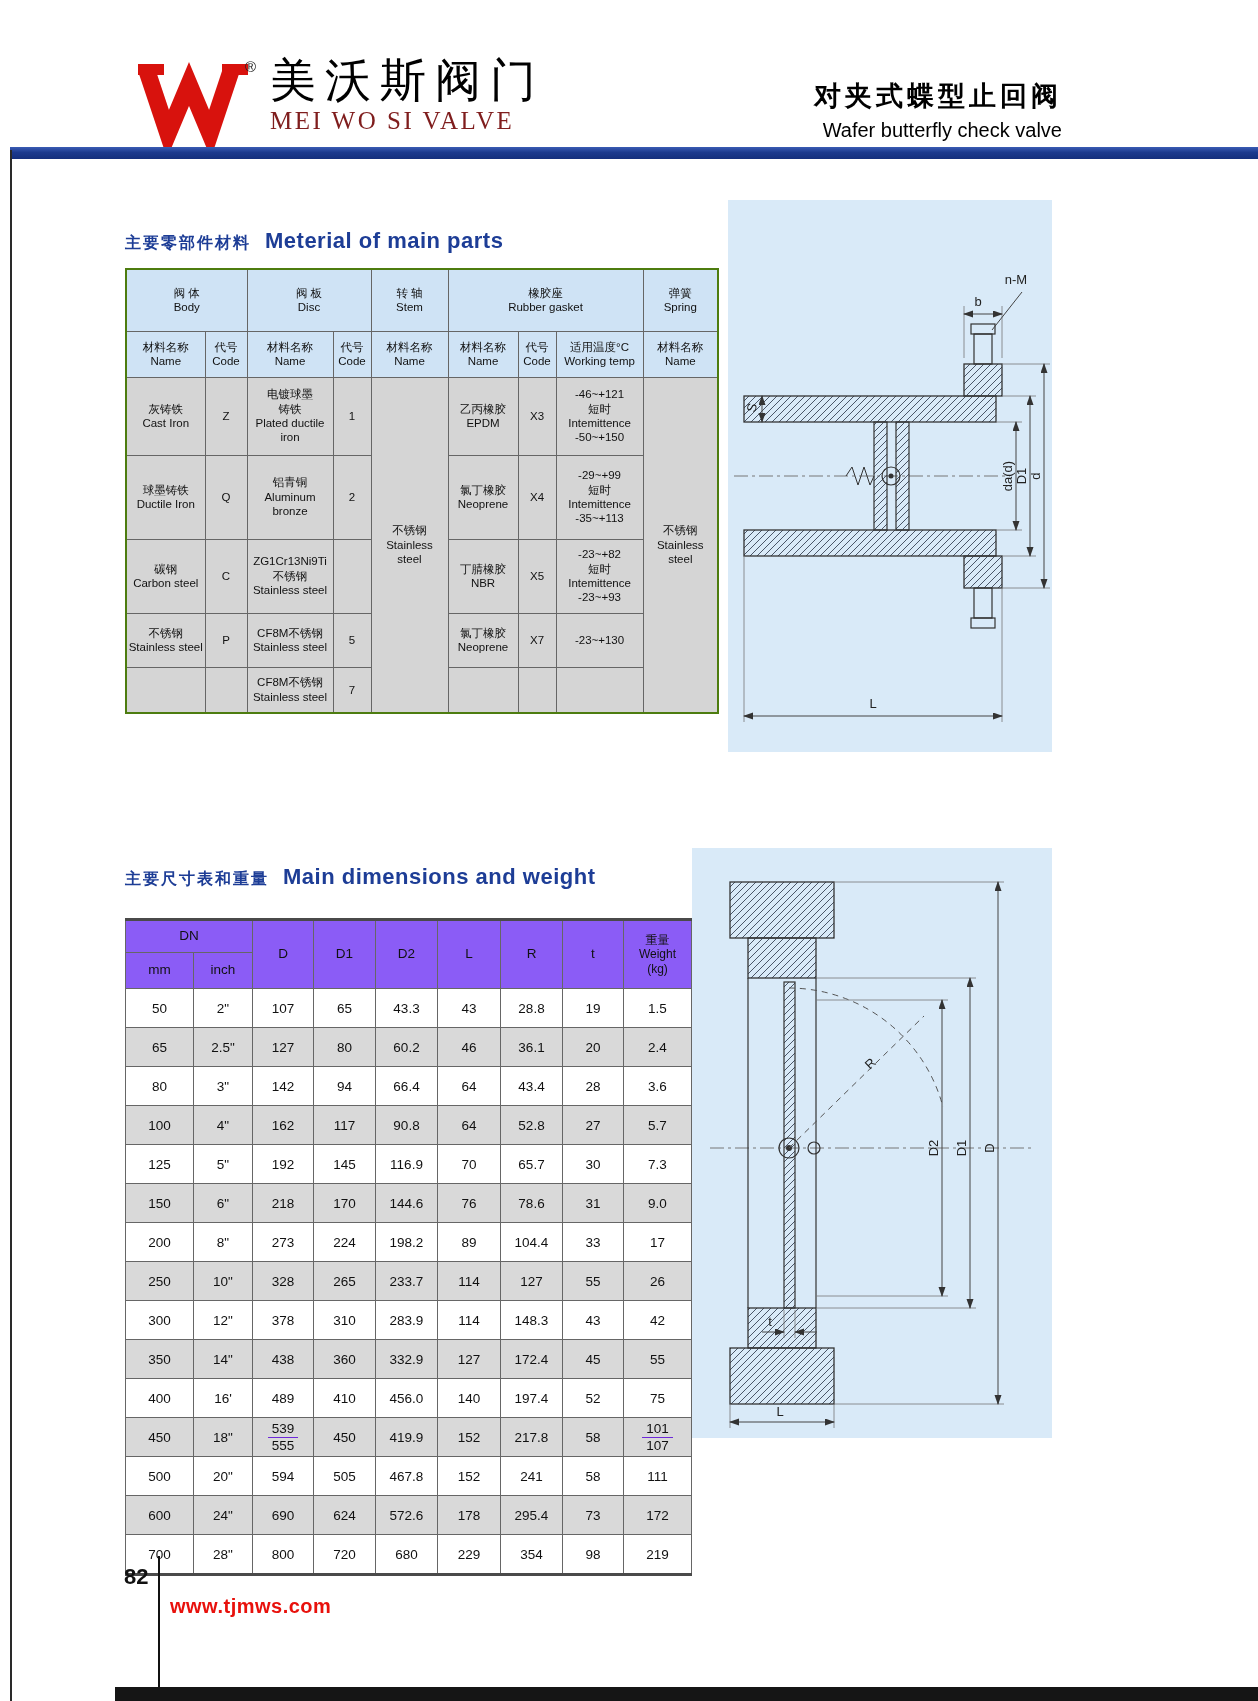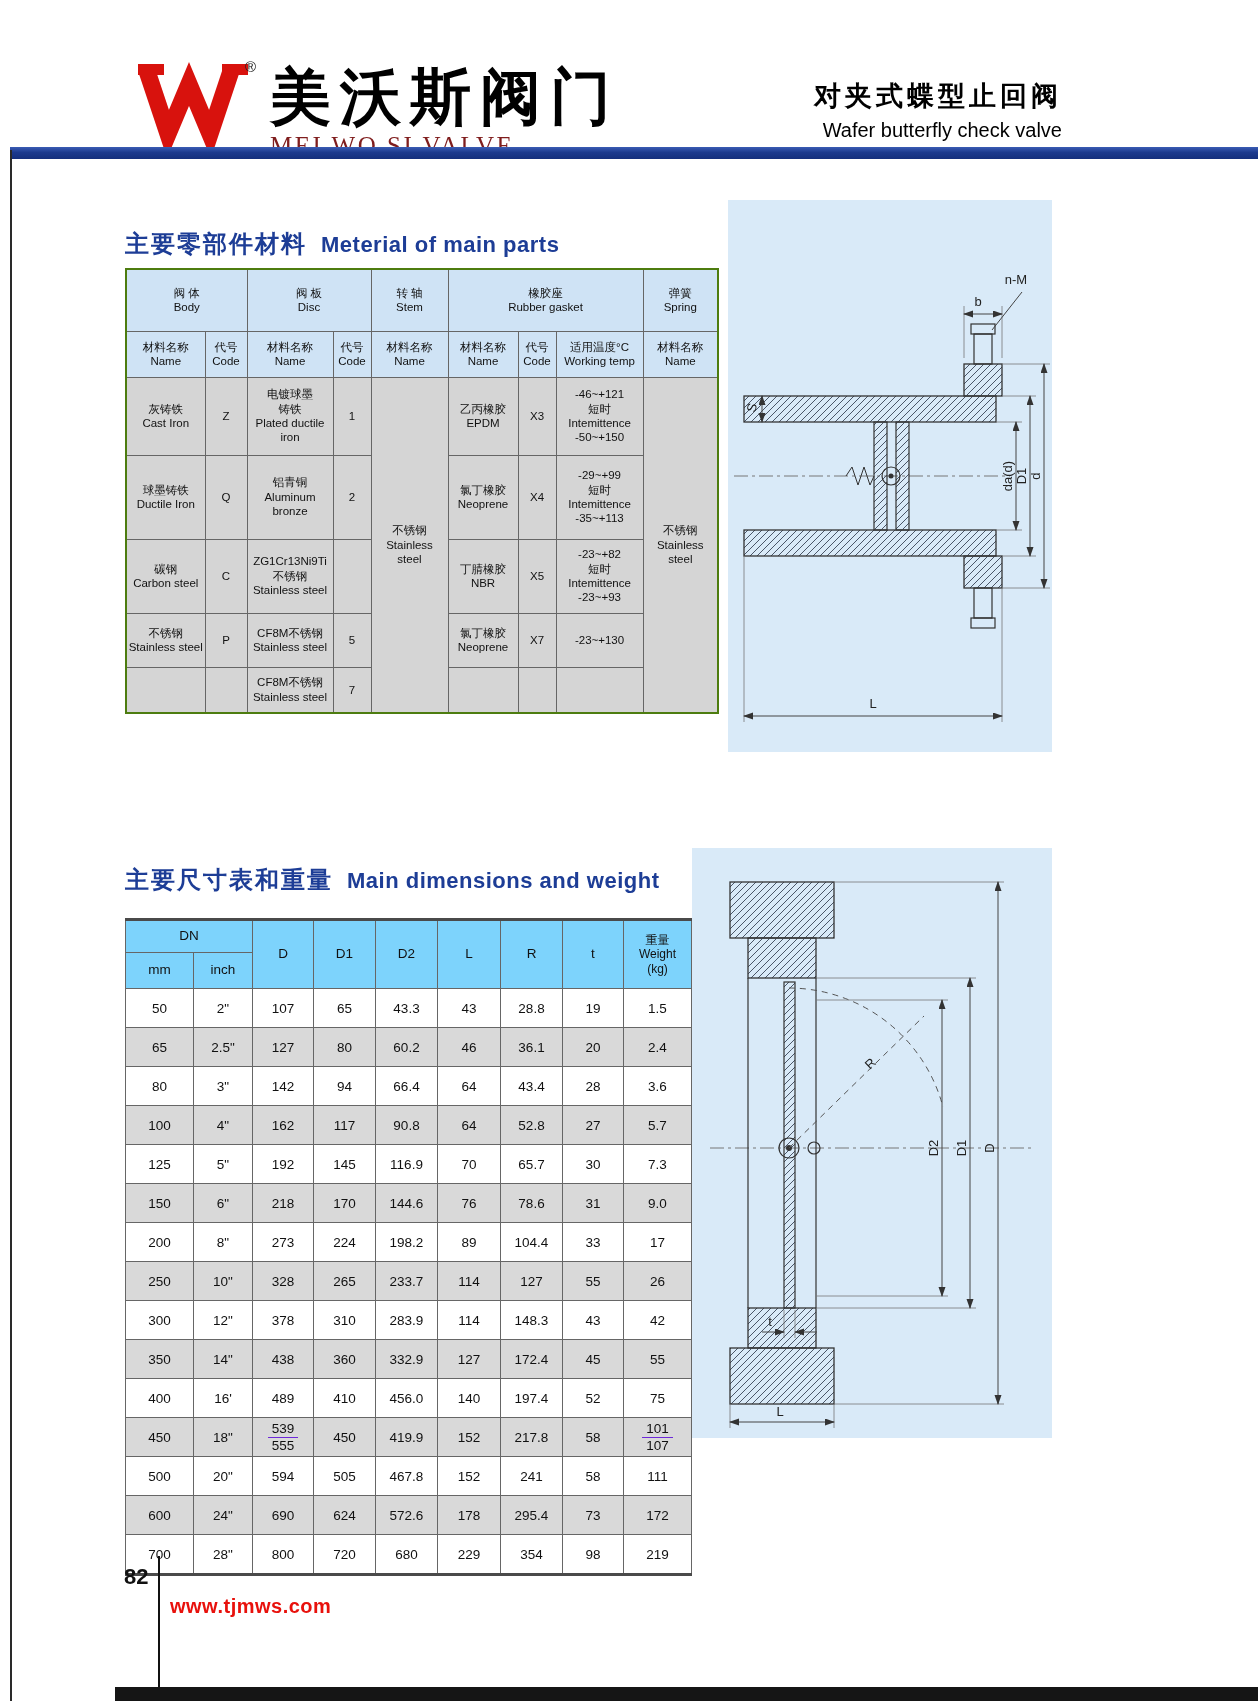--- a/index.html
+++ b/index.html
@@ -7,48 +7,48 @@
         font-family:"Liberation Sans",sans-serif;color:#111;overflow:hidden;}
 
   
   .left-edge{position:absolute;left:10px;top:150px;width:2px;height:1551px;background:#2a2a2a;}
   .top-bar{position:absolute;left:10px;top:147px;width:1248px;height:12px;
            background:linear-gradient(#3a5cb4 0%,#1c3a8e 45%,#142f7c 100%);}
   .logo-row{position:absolute;left:138px;top:56px;display:flex;align-items:flex-start;}
   .logo-mark{position:relative;width:118px;height:92px;}
   .logo-reg{position:absolute;right:0;top:2px;font-size:15px;color:#222;}
   .logo-text{margin-left:14px;}
-  .logo-zh{font-family:"DejaVu Serif","Liberation Serif",serif;font-size:61px;font-weight:bold;
-           letter-spacing:9px;color:#000;line-height:1.05;margin-top:9px;}
+  .logo-zh{font-family:"DejaVu Serif","Liberation Serif",serif;font-size:46px;font-weight:normal;
+           letter-spacing:9px;color:#000;line-height:1.05;}
   .logo-en{font-family:"Liberation Serif",serif;font-size:25px;letter-spacing:2.5px;color:#7f1d1d;margin-top:3px;}
   .product-title{position:absolute;right:196px;top:78px;text-align:right;}
   .product-zh{font-size:27px;font-weight:bold;letter-spacing:4px;color:#000;}
   .product-en{font-size:20px;color:#000;margin-top:5px;}
 
   
   .section-title{position:absolute;color:#1d3d96;font-weight:bold;white-space:nowrap;}
-  .section-title .zh{font-size:24px;letter-spacing:2px;}
+  .section-title .zh{font-size:16px;letter-spacing:2px;}
   .section-title .en{font-size:22px;margin-left:14px;letter-spacing:0.5px;}
   #mat-title{left:125px;top:228px;}
   #dim-title{left:125px;top:864px;}
 
   
   .mat-table{position:absolute;left:125px;top:268px;width:592px;border-collapse:collapse;
              table-layout:fixed;text-align:center;font-size:11.5px;line-height:1.25;
              border:2px solid #4d7c0f;padding-left:36px;}
   .mat-table td{border:1px solid #666;white-space:pre-line;vertical-align:middle;padding:2px 1px;}
   .mat-table tr.hdr td{background:#cfe3f5;}
   .mat-table tr.data td{background:#d5d5d5;}
 
   
   .dim-table{position:absolute;left:125px;top:918px;width:566px;border-collapse:collapse;
              table-layout:fixed;text-align:center;font-size:13.5px;
              border-top:3px solid #4a4a4a;border-bottom:3px solid #4a4a4a;
              border-left:1px solid #666;border-right:1px solid #666;}
-  .dim-table th{background:#7dd3fc;border:1px solid #666;font-weight:normal;
+  .dim-table th{background:#8b5cf6;border:1px solid #666;font-weight:normal;
                 white-space:pre-line;font-size:13.5px;line-height:1.2;}
   .dim-table td{border:1px solid #666;height:36px;background:#fff;}
   .dim-table tr.shade td{background:#d9d9d9;}
   .frac{display:inline-flex;flex-direction:column;line-height:1.15;vertical-align:middle;}
   .frac .frac-top{border-bottom:1px solid #6d28d9;padding:0 4px;}
   .frac .frac-bot{padding:0 4px;}
 
   
   .panel{position:absolute;background:#d9eaf8;}
   #panel1{left:728px;top:200px;width:324px;height:552px;}

